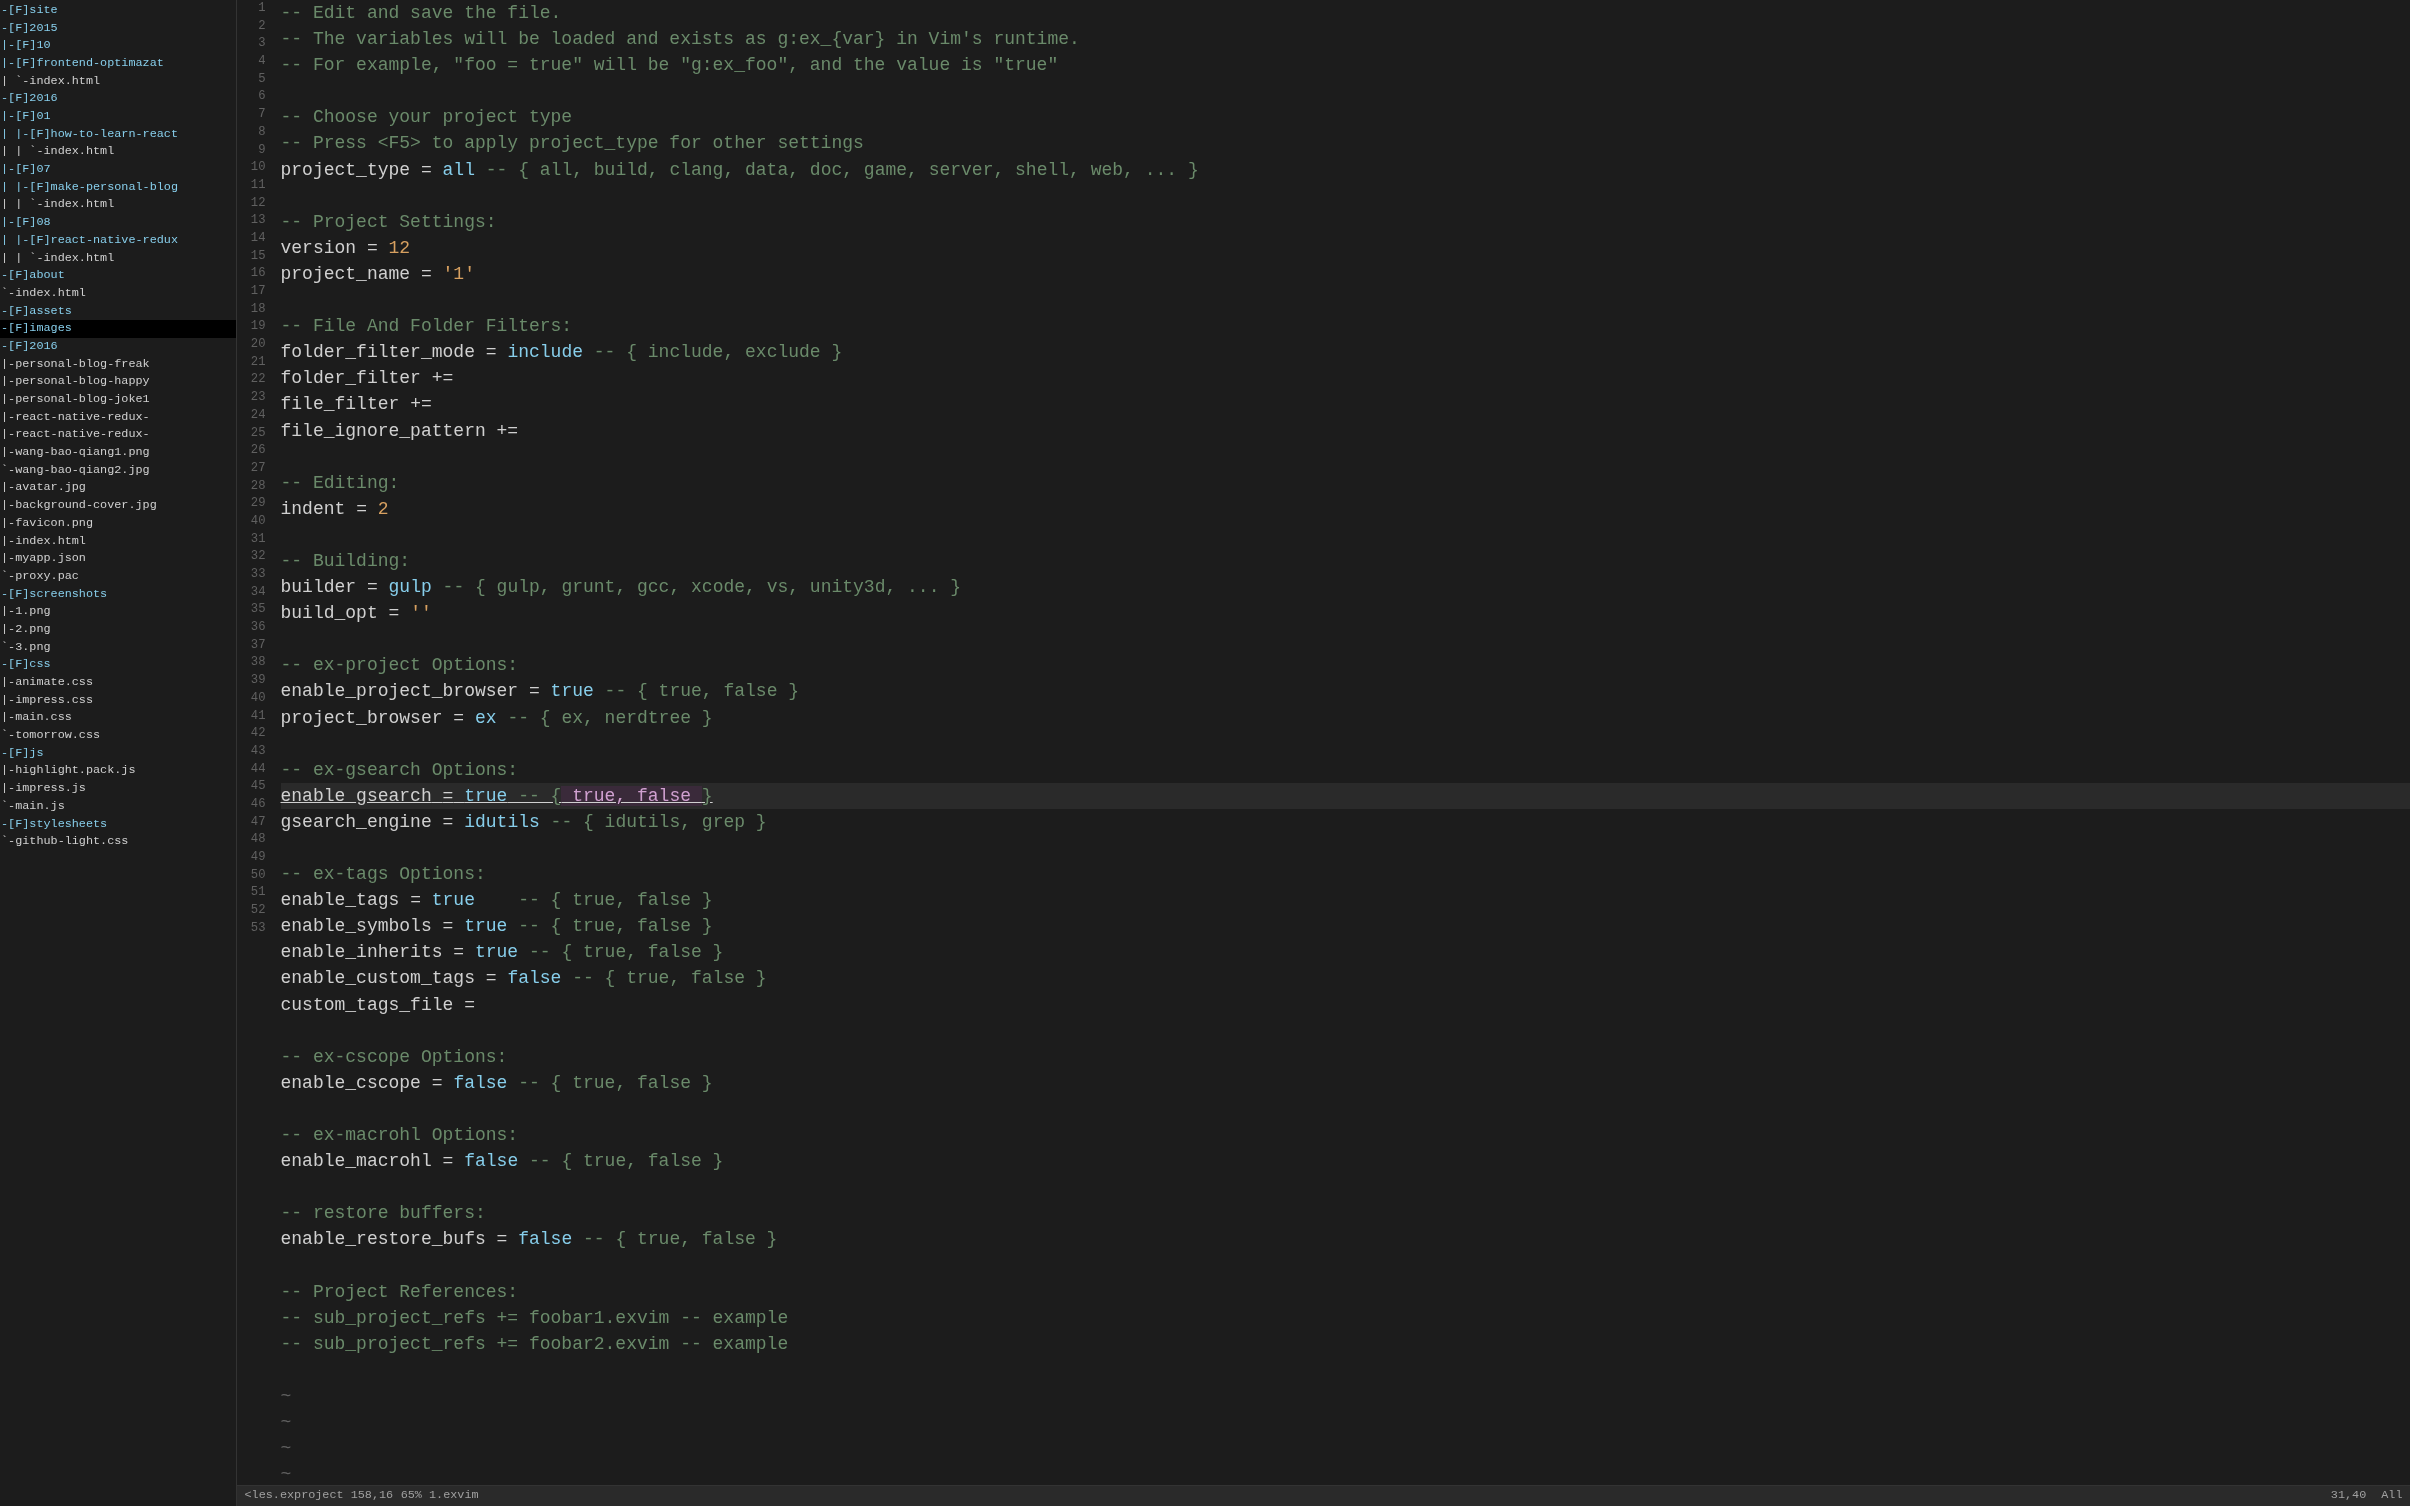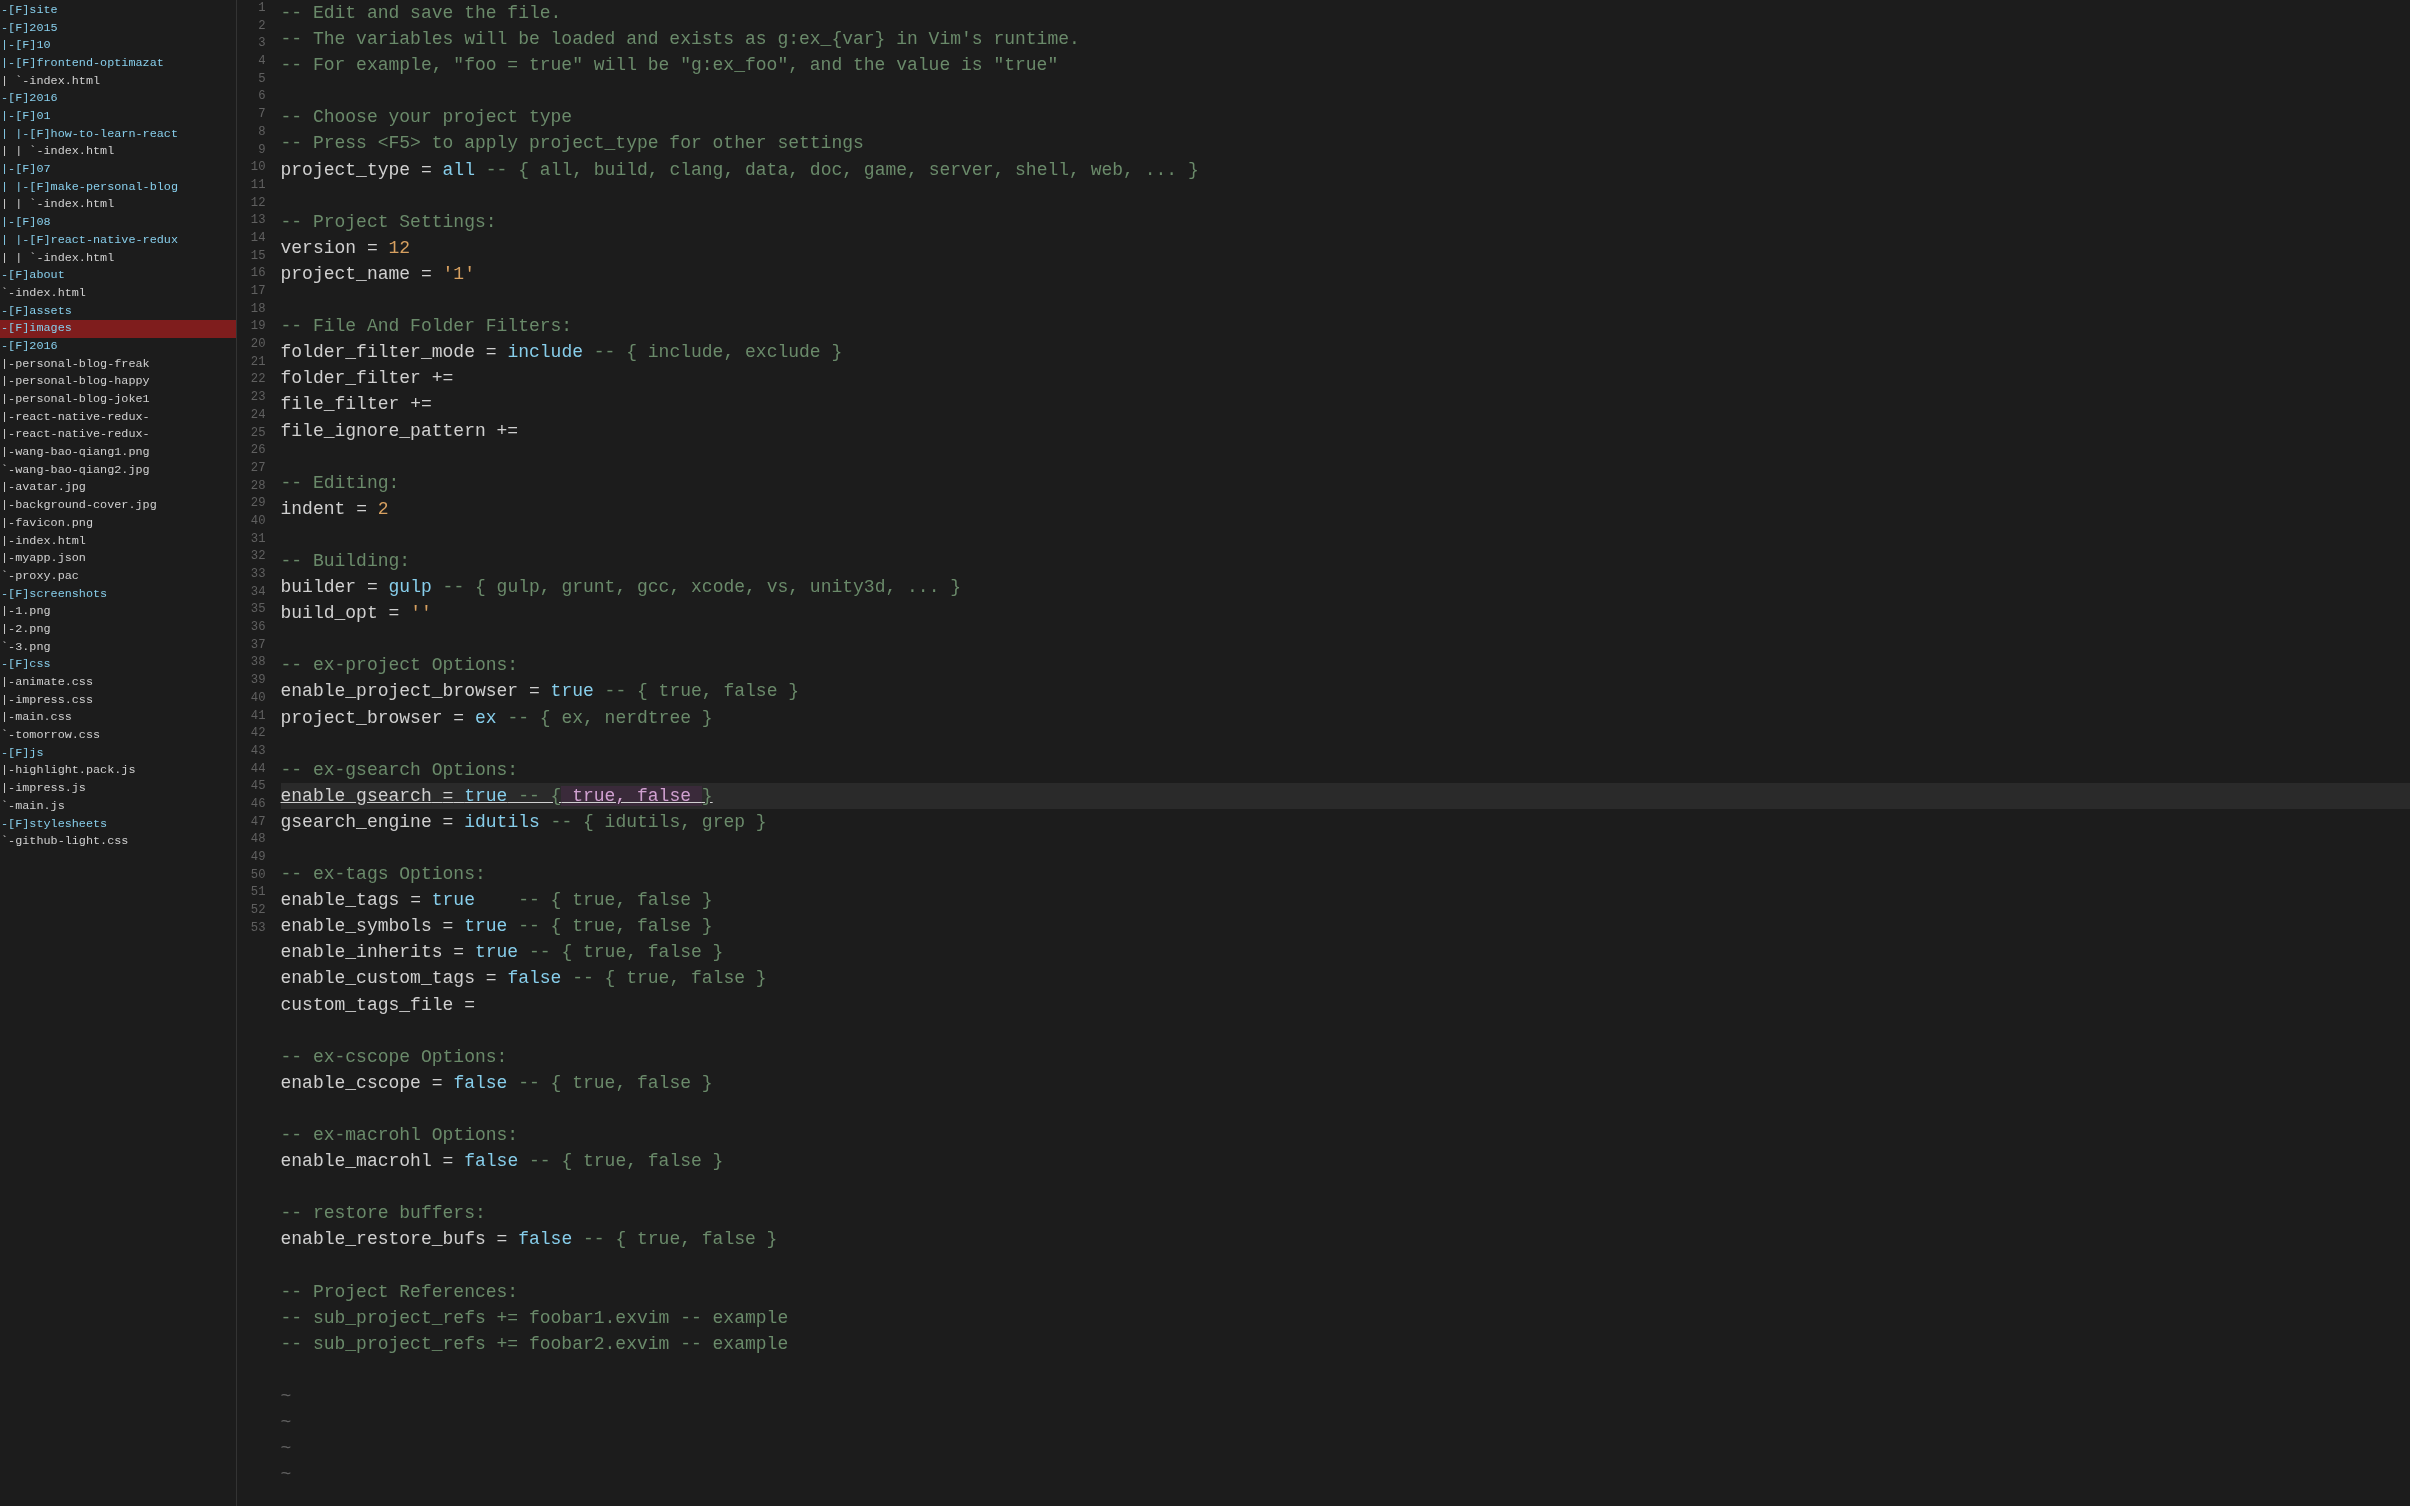--- a/index.html
+++ b/index.html
@@ -31,21 +31,21 @@
       font-size: 11.8px;
     }
     .sidebar::-webkit-scrollbar { width: 3.8px; }
     .sidebar::-webkit-scrollbar-thumb { background: #444; }
     .tree-item {
       white-space: nowrap;
       padding: 0 1px;
       line-height: 1.5;
       cursor: pointer;
     }
-    .tree-selected { background: #7f1d1d; }
+    .tree-selected { background: #000000; }
     .dir-label { color: #87ceeb; }
     .file-label { color: #d0d0d0; }
     
     .editor-main {
       flex: 1;
       display: flex;
       flex-direction: column;
       overflow: hidden;
     }
     .code-area {
@@ -223,15 +223,25 @@
           <span class="line-number">52</span>
           <span class="line-number">53</span>
           <span class="line-number"></span>
           <span class="line-number"></span>
           <span class="line-number"></span>
           <span class="line-number"></span>
         </div>
       <div class="code-content" id="code-content"><span class="code-line"><span class="c-comment">-- Edit and save the file.</span></span><span class="code-line"><span class="c-comment">-- The variables will be loaded and exists as g:ex_{var} in Vim's runtime.</span></span><span class="code-line"><span class="c-comment">-- For example, "foo = true" will be "g:ex_foo", and the value is "true"</span></span><span class="code-line">&nbsp;</span><span class="code-line"><span class="c-comment">-- Choose your project type</span></span><span class="code-line"><span class="c-comment">-- Press &lt;F5&gt; to apply project_type for other settings</span></span><span class="code-line"><span class="c-key">project_type</span> <span class="c-op">=</span> <span class="c-val-kw">all</span><span class="c-comment"> -- { all, build, clang, data, doc, game, server, shell, web, ... }</span></span><span class="code-line">&nbsp;</span><span class="code-line"><span class="c-comment">-- Project Settings:</span></span><span class="code-line"><span class="c-key">version</span> <span class="c-op">=</span> <span class="c-val-num">12</span></span><span class="code-line"><span class="c-key">project_name</span> <span class="c-op">=</span> <span class="c-val-str">'1'</span></span><span class="code-line">&nbsp;</span><span class="code-line"><span class="c-comment">-- File And Folder Filters:</span></span><span class="code-line"><span class="c-key">folder_filter_mode</span> <span class="c-op">=</span> <span class="c-val-kw">include</span><span class="c-comment"> -- { include, exclude }</span></span><span class="code-line"><span class="c-key">folder_filter</span> <span class="c-op">+=</span> </span><span class="code-line"><span class="c-key">file_filter</span> <span class="c-op">+=</span> </span><span class="code-line"><span class="c-key">file_ignore_pattern</span> <span class="c-op">+=</span> </span><span class="code-line">&nbsp;</span><span class="code-line"><span class="c-comment">-- Editing:</span></span><span class="code-line"><span class="c-key">indent</span> <span class="c-op">=</span> <span class="c-val-num">2</span></span><span class="code-line">&nbsp;</span><span class="code-line"><span class="c-comment">-- Building:</span></span><span class="code-line"><span class="c-key">builder</span> <span class="c-op">=</span> <span class="c-val-kw">gulp</span><span class="c-comment"> -- { gulp, grunt, gcc, xcode, vs, unity3d, ... }</span></span><span class="code-line"><span class="c-key">build_opt</span> <span class="c-op">=</span> <span class="c-val-str">''</span></span><span class="code-line">&nbsp;</span><span class="code-line"><span class="c-comment">-- ex-project Options:</span></span><span class="code-line"><span class="c-key">enable_project_browser</span> <span class="c-op">=</span> <span class="c-val-kw">true</span><span class="c-comment"> -- { true, false }</span></span><span class="code-line"><span class="c-key">project_browser</span> <span class="c-op">=</span> <span class="c-val-kw">ex</span><span class="c-comment"> -- { ex, nerdtree }</span></span><span class="code-line">&nbsp;</span><span class="code-line"><span class="c-comment">-- ex-gsearch Options:</span></span><span class="code-line c-cursor-line"><span class="c-key">enable_gsearch</span> <span class="c-op">=</span> <span class="c-val-kw">true</span><span class="c-comment"> -- {</span><span class="c-highlight"> true, false </span><span class="c-comment">}</span></span><span class="code-line"><span class="c-key">gsearch_engine</span> <span class="c-op">=</span> <span class="c-val-kw">idutils</span><span class="c-comment"> -- { idutils, grep }</span></span><span class="code-line">&nbsp;</span><span class="code-line"><span class="c-comment">-- ex-tags Options:</span></span><span class="code-line"><span class="c-key">enable_tags</span> <span class="c-op">=</span> <span class="c-val-kw">true</span><span class="c-comment">    -- { true, false }</span></span><span class="code-line"><span class="c-key">enable_symbols</span> <span class="c-op">=</span> <span class="c-val-kw">true</span><span class="c-comment"> -- { true, false }</span></span><span class="code-line"><span class="c-key">enable_inherits</span> <span class="c-op">=</span> <span class="c-val-kw">true</span><span class="c-comment"> -- { true, false }</span></span><span class="code-line"><span class="c-key">enable_custom_tags</span> <span class="c-op">=</span> <span class="c-val-kw">false</span><span class="c-comment"> -- { true, false }</span></span><span class="code-line"><span class="c-key">custom_tags_file</span> <span class="c-op">=</span> </span><span class="code-line">&nbsp;</span><span class="code-line"><span class="c-comment">-- ex-cscope Options:</span></span><span class="code-line"><span class="c-key">enable_cscope</span> <span class="c-op">=</span> <span class="c-val-kw">false</span><span class="c-comment"> -- { true, false }</span></span><span class="code-line">&nbsp;</span><span class="code-line"><span class="c-comment">-- ex-macrohl Options:</span></span><span class="code-line"><span class="c-key">enable_macrohl</span> <span class="c-op">=</span> <span class="c-val-kw">false</span><span class="c-comment"> -- { true, false }</span></span><span class="code-line">&nbsp;</span><span class="code-line"><span class="c-comment">-- restore buffers:</span></span><span class="code-line"><span class="c-key">enable_restore_bufs</span> <span class="c-op">=</span> <span class="c-val-kw">false</span><span class="c-comment"> -- { true, false }</span></span><span class="code-line">&nbsp;</span><span class="code-line"><span class="c-comment">-- Project References:</span></span><span class="code-line"><span class="c-comment">-- sub_project_refs += foobar1.exvim -- example</span></span><span class="code-line"><span class="c-comment">-- sub_project_refs += foobar2.exvim -- example</span></span><span class="code-line">&nbsp;</span><span class="code-line tilde-line">~</span><span class="code-line tilde-line">~</span><span class="code-line tilde-line">~</span><span class="code-line tilde-line">~</span></div>
     </div>
 
+    <div class="status-bar">
+      <div class="status-left">
+        <span>&lt;les.exproject  158,16</span>
+        <span>65%  1.exvim</span>
+      </div>
+      <div class="status-right">
+        <span>31,40</span>
+        <span>All</span>
+      </div>
+    </div>
   </div>
 </div>
 
 
 </body></html>

